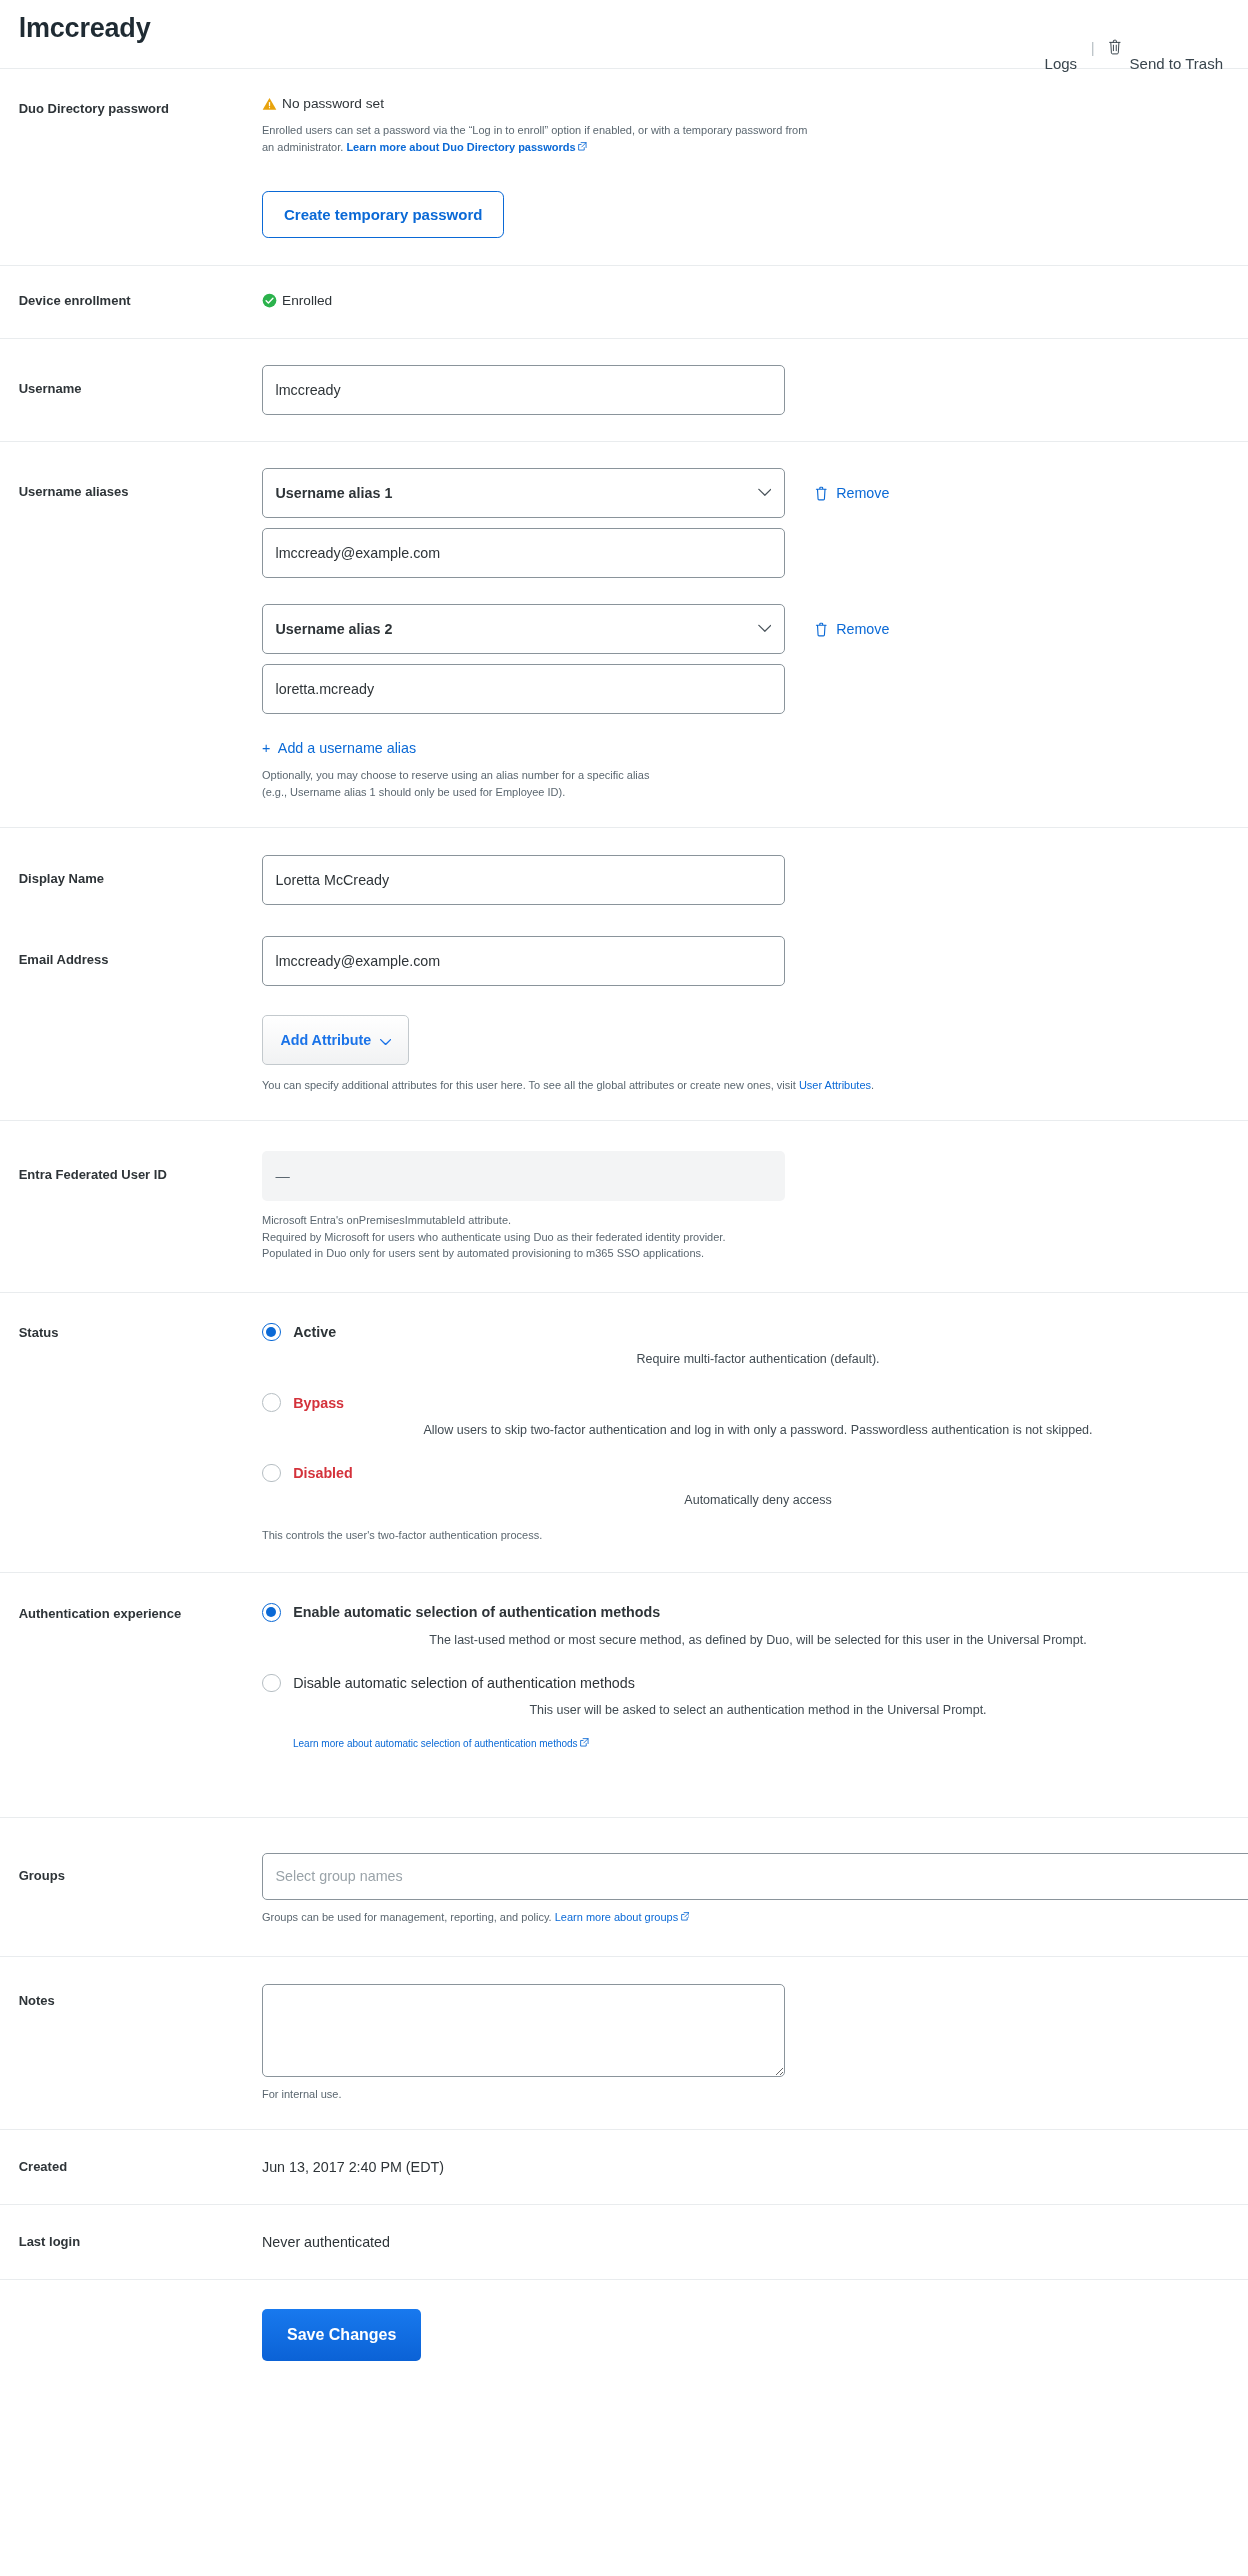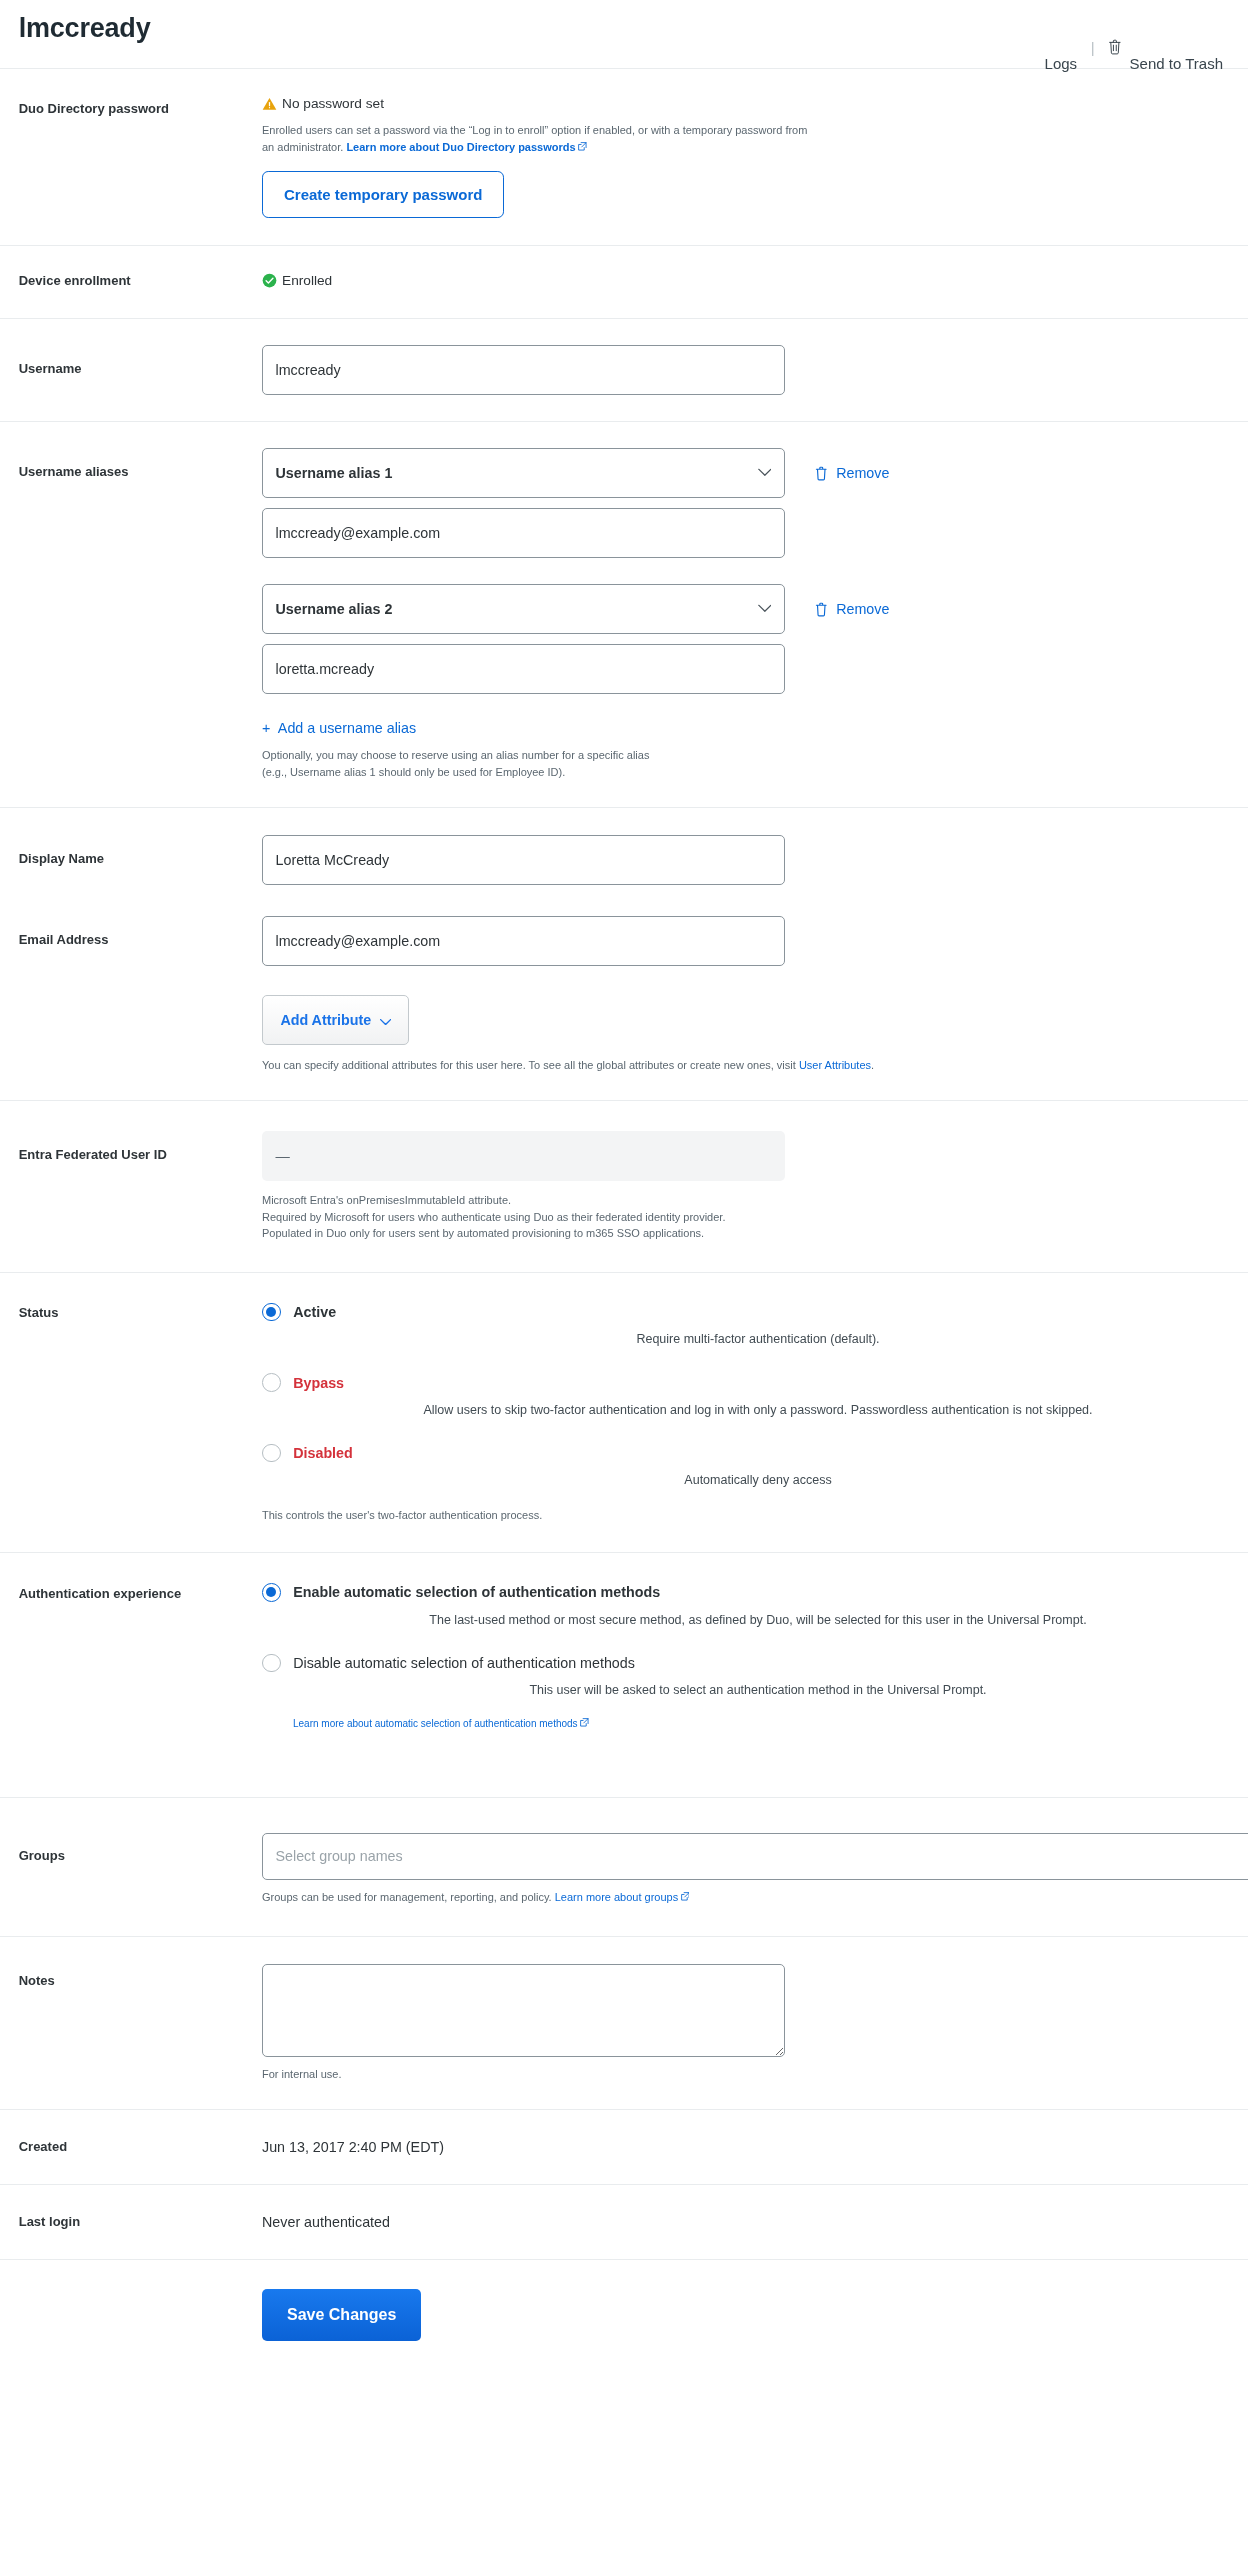--- a/index.html
+++ b/index.html
@@ -103,20 +103,21 @@
     pointer-events:none; color:#4b555c;
   }
   .btn-outline {
     display:inline-flex; align-items:center; justify-content:center;
     height:47px; padding:0 21px;
     border:1.2px solid #0a69d6; border-radius:6.2px;
     background:#fff; color:#0a69d6;
     font-size:15px; font-weight:700;
     font-family:"Liberation Sans", sans-serif;
     cursor:pointer;
+    margin-top:20px;
   }
   .btn-attr {
     display:inline-flex; align-items:center; gap:8.7px; justify-content:center;
     height:50px; padding:0 17.4px;
     border:0.6px solid #c3c9cd; border-radius:5px;
     background: linear-gradient(#ffffff, #f1f2f3);
     color:#1a73e8;
     font-size:14.3px; font-weight:700;
     font-family:"Liberation Sans", sans-serif;
     cursor:pointer;

